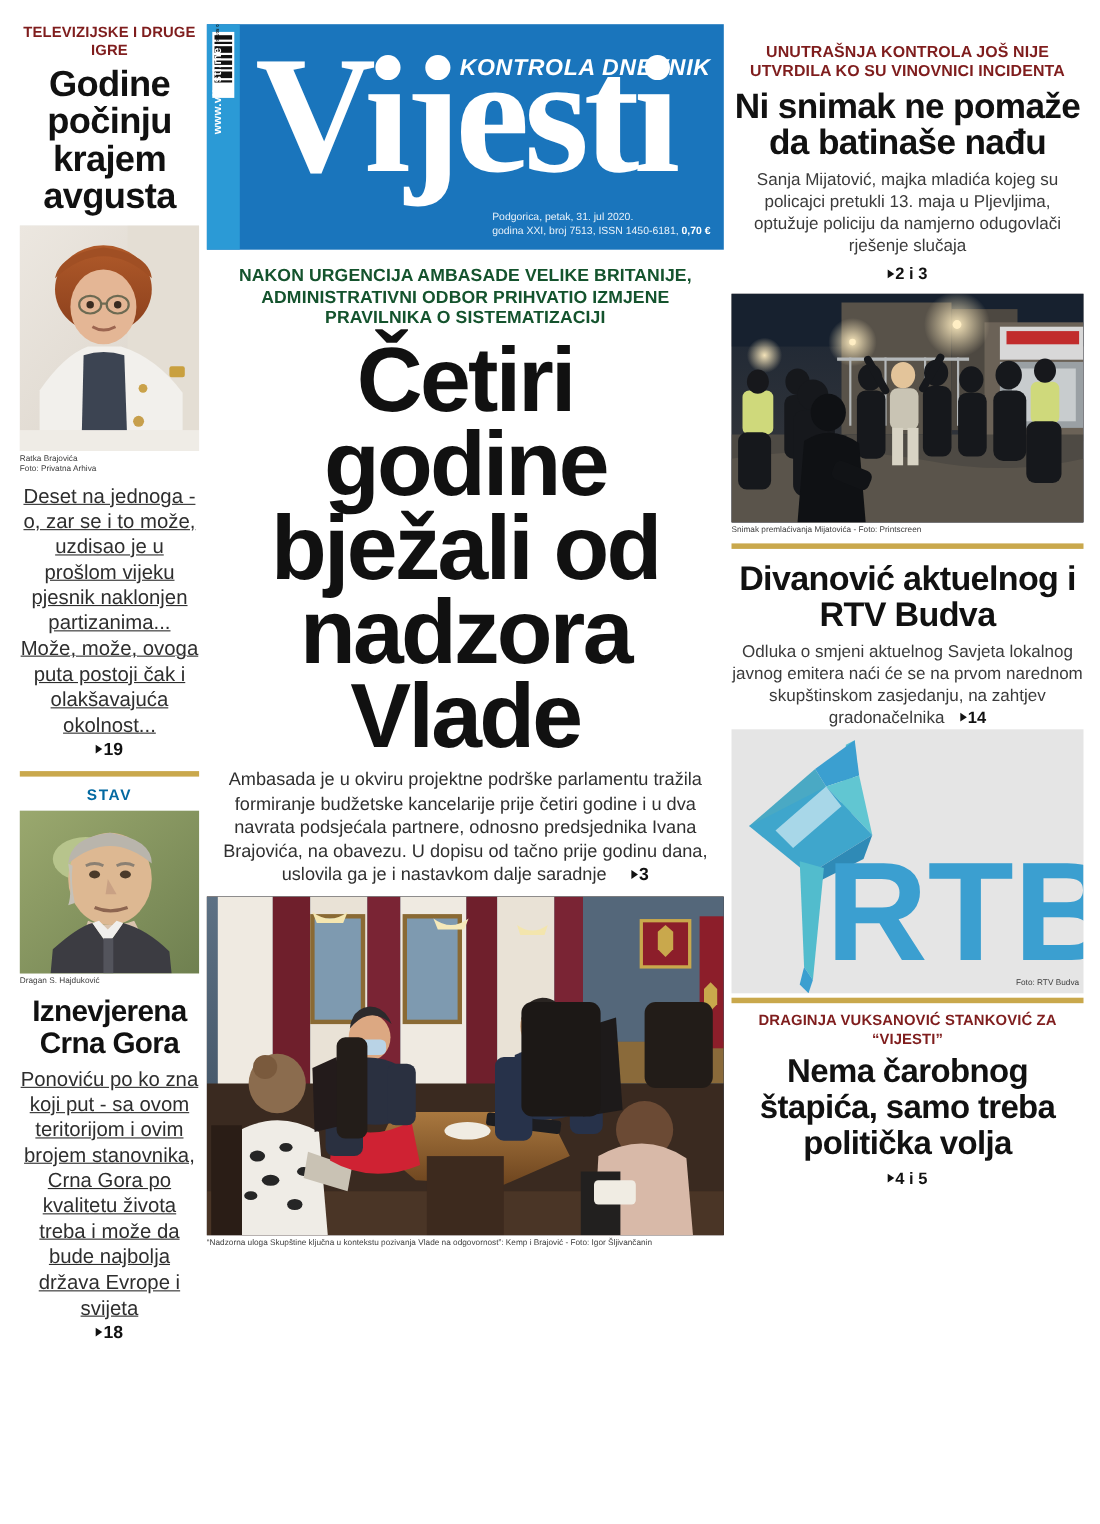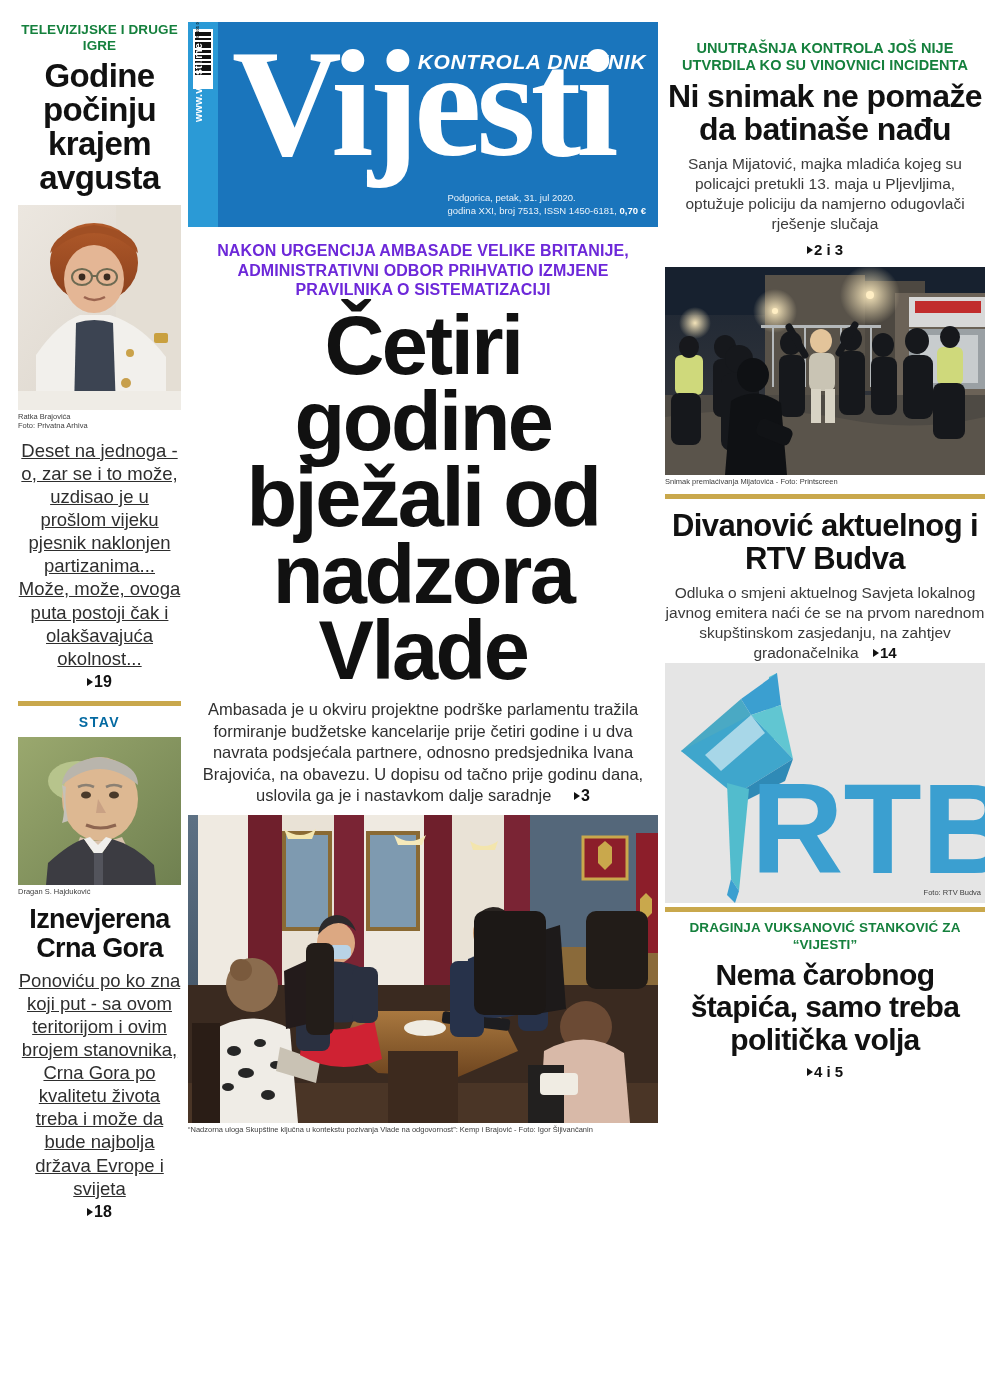--- a/index.html
+++ b/index.html
@@ -16,21 +16,21 @@
   }
 
   
   .col-left  { position: absolute; left: 18px;  top: 22px;  width: 163px; }
   .col-mid   { position: absolute; left: 188px; top: 22px;  width: 470px; }
   .col-right { position: absolute; left: 665px; top: 40px;  width: 320px; }
 
   
   .kicker {
     font-weight: 700;
-    color: #15803d;
+    color: #7f1d1d;
     text-transform: uppercase;
     text-align: center;
     line-height: 1.15;
     letter-spacing: .1px;
   }
   .headline {
     font-weight: 700;
     color: #111;
     text-align: center;
     line-height: 1.03;
@@ -167,21 +167,21 @@
     color: #e9f2fa;
     font-size: 9.5px;
     text-align: left;
     line-height: 1.35;
   }
   .mh-dateline b { color: #fff; font-weight: 700; }
 
   
   .m-kicker {
     font-size: 16px;
-    color: #6d28d9;
+    color: #14532d;
     margin: 14px 0 8px;
     line-height: 1.22;
   }
   .m-headline {
     font-size: 83px;
     line-height: .92;
     letter-spacing: -2.5px;
     margin: 4px 0 10px;
   }
   .m-deck {

